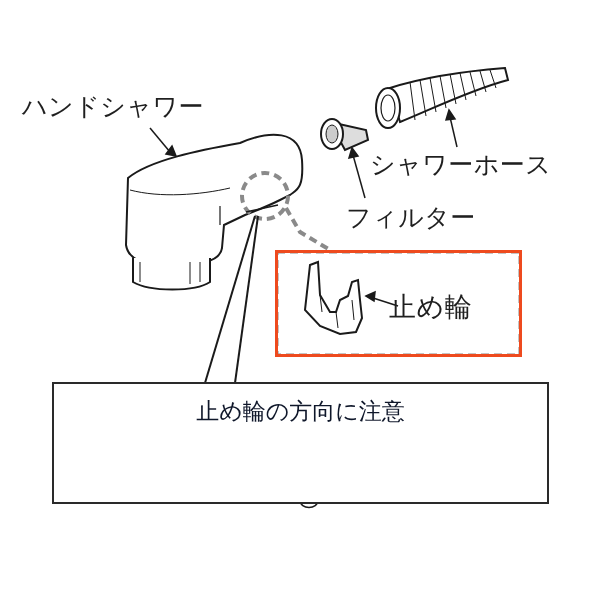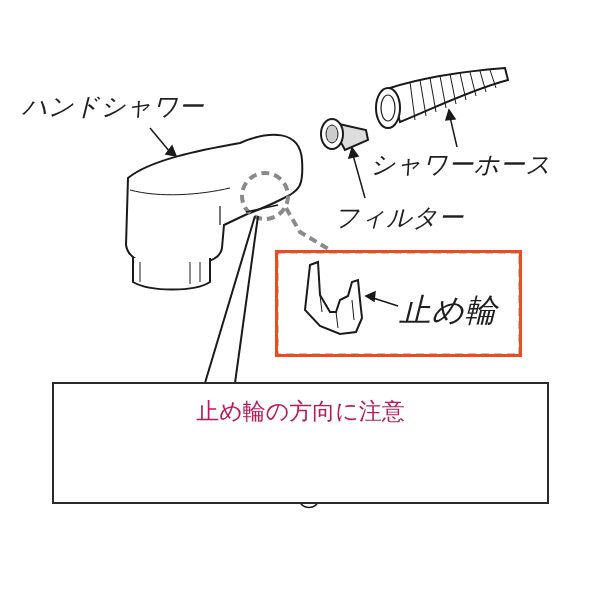--- a/index.html
+++ b/index.html
@@ -1,33 +1,33 @@
 <!DOCTYPE html>
 <html><head>
   <meta charset="utf-8">
   <style>
     html, body { margin: 0; padding: 0; background: #ffffff; }
     body { width: 600px; height: 600px; position: relative; overflow: hidden;
            font-family: "DejaVu Sans", "Liberation Sans", sans-serif; color: #1a1a1a; }
     .abs { position: absolute; }
     svg.art { position: absolute; left: 0; top: 0; }
-    .label { position: absolute; font-size: 25px; letter-spacing: 0.5px; white-space: nowrap; color: #1f1f1f; font-style: italic; }
+    .label { position: absolute; font-size: 25px; letter-spacing: 0.5px; white-space: nowrap; color: #1f1f1f; }
     .lbl-hand { left: 22px; top: 90px; }
     .lbl-hose { left: 370px; top: 148px; }
-    .lbl-filter { left: 334px; top: 201px; }
+    .lbl-filter { left: 346px; top: 201px; }
     .zoom-box {
       position: absolute; left: 275px; top: 250px; width: 247px; height: 107px;
       border: 3px solid #ee4a1e; box-sizing: border-box; background: transparent;
     }
-    .lbl-ring { left: 399px; top: 289px; font-size: 32px; }
+    .lbl-ring { left: 389px; top: 289px; font-size: 27px; }
     .notice-box {
       position: absolute; left: 52px; top: 382px; width: 497px; height: 122px;
       border: 2px solid #2a2a2a; box-sizing: border-box; background: #fff;
     }
-    .notice-title { position: absolute; left: 0; width: 100%; top: 12px; text-align: center; font-size: 23px; color: #be185d; }
+    .notice-title { position: absolute; left: 0; width: 100%; top: 12px; text-align: center; font-size: 23px; color: #0f172a; }
     .arrow-text { position: absolute; top: 74px; font-size: 20px; font-weight: bold; color: #ffffff; white-space: nowrap; letter-spacing: -0.5px; }
   </style>
 </head>
 <body>
 
 <svg class="art" width="600" height="600" viewBox="0 0 600 600">
 
   <g fill="#fff" stroke="#1a1a1a" stroke-width="2">
     <path d="M128 178 C 150 160, 200 150, 240 143 C 270 130, 300 130, 302 160 C 304 190, 296 190, 290 195 L 280 200 C 270 205, 258 210, 245 215 L 224 225 L 222 248 C 220 262, 200 265, 170 265 C 140 265, 128 258, 126 245 Z"></path>
     <path d="M130 190 C 160 198, 200 195, 230 188" fill="none" stroke-width="1"></path>

